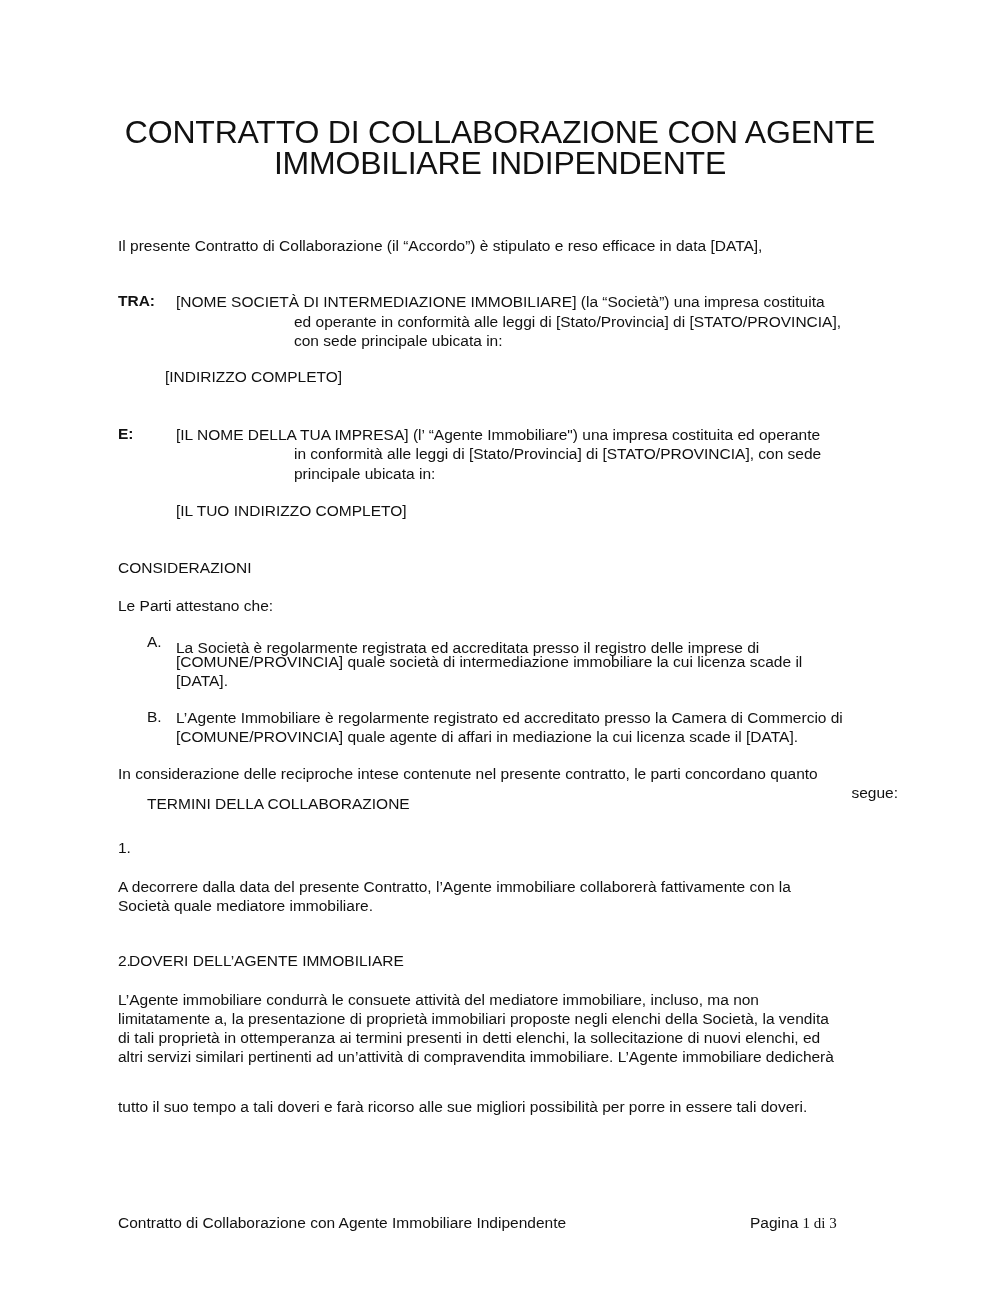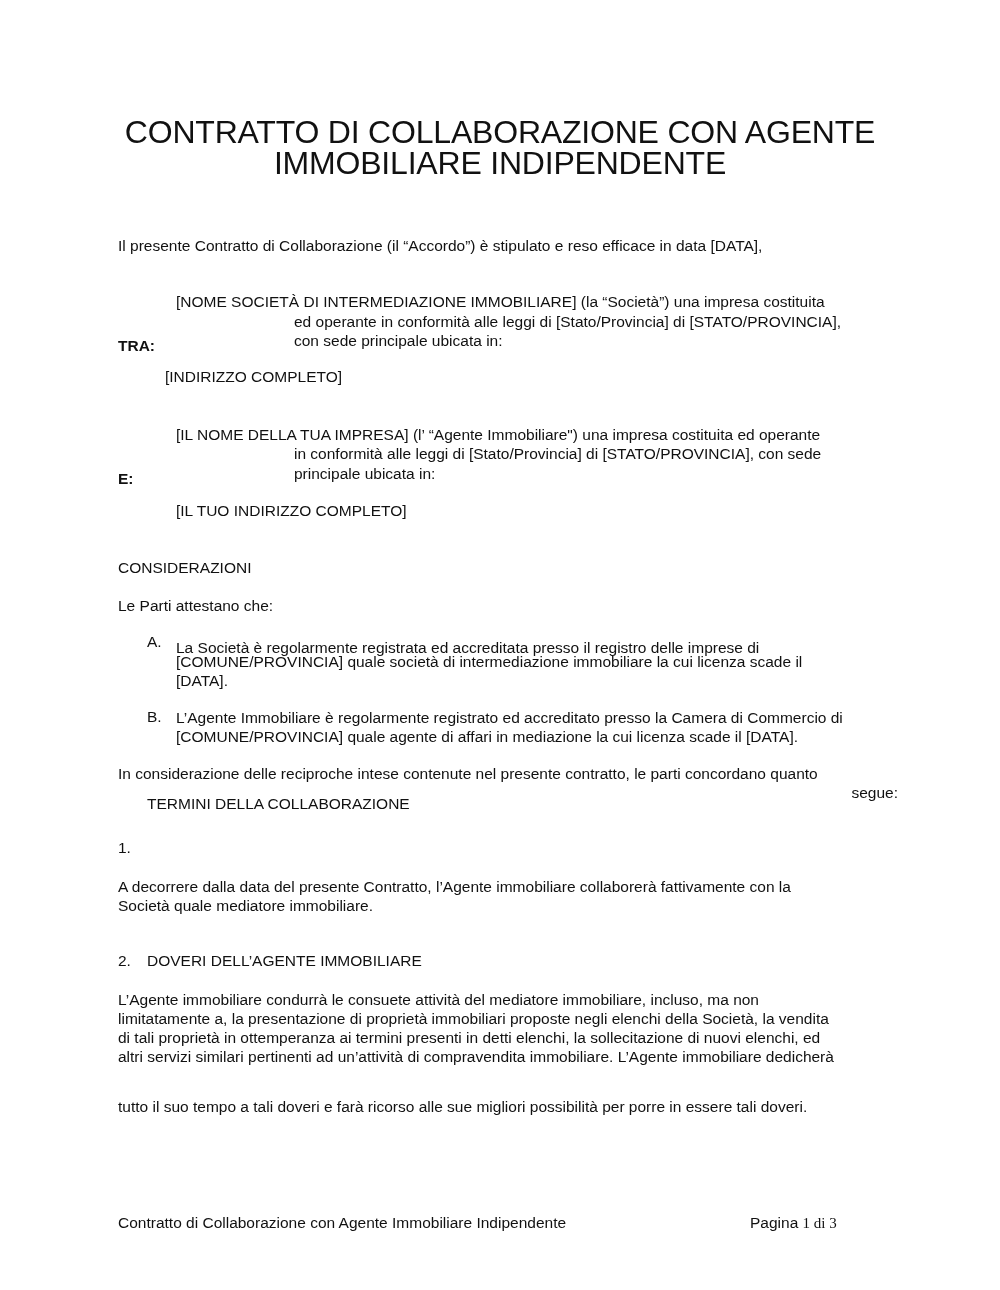--- a/index.html
+++ b/index.html
@@ -7,21 +7,21 @@
       width: 1000px; height: 1290px; position: relative; overflow: hidden;
       font-family: "Liberation Sans", sans-serif; color: #111; font-size: 15.5px;
     }
     .abs { position: absolute; }
     .title {
       left: 0; width: 1000px; text-align: center;
       font-size: 32px; line-height: 31px; letter-spacing: -0.2px;
     }
     .p { left: 118px; width: 780px; line-height: 19.5px; }
     .b { font-weight: normal; }
-    .label { font-weight: bold; margin-top: 45px; }
+    .label { font-weight: bold; }
     .indent { left: 294px; width: 600px; line-height: 19.5px; }
     .list-letter { left: 147px; }
     .list-text { left: 176px; width: 720px; line-height: 19.5px; }
     .footer-left { left: 118px; top: 1214px; font-size: 15.5px; }
     .footer-right { left: 750px; top: 1214px; font-size: 15.5px; }
     .footer-num { font-family: "Liberation Serif", serif; font-size: 15px; }
   </style>
 </head>
 <body>
 
@@ -62,21 +62,21 @@
 
   <div class="abs p" style="top:764px;">In considerazione delle reciproche intese contenute nel presente contratto, le parti concordano quanto</div>
   <div class="abs p" style="top:783px;text-align:right;">segue:</div>
 
   <div class="abs b" style="left:118px; top:839px;">1.</div>
   <div class="abs b" style="left:147px; top:795px;text-align:center;">TERMINI DELLA COLLABORAZIONE</div>
   <div class="abs p" style="top:877px;">A decorrere dalla data del presente Contratto, l’Agente immobiliare collaborerà fattivamente con la</div>
   <div class="abs p" style="top:896px;">Società quale mediatore immobiliare.</div>
 
   <div class="abs b" style="left:118px; top:952px;">2.</div>
-  <div class="abs b" style="left:147px; top:952px;">DOVERI DELL’AGENTE IMMOBILIARE</div>
+  <div class="abs b" style="left:129px; top:952px;">DOVERI DELL’AGENTE IMMOBILIARE</div>
   <div class="abs p" style="top:990px;">L’Agente immobiliare condurrà le consuete attività del mediatore immobiliare, incluso, ma non</div>
   <div class="abs p" style="top:1009px;">limitatamente a, la presentazione di proprietà immobiliari proposte negli elenchi della Società, la vendita</div>
   <div class="abs p" style="top:1028px;">di tali proprietà in ottemperanza ai termini presenti in detti elenchi, la sollecitazione di nuovi elenchi, ed</div>
   <div class="abs p" style="top:1047px;">altri servizi similari pertinenti ad un’attività di compravendita immobiliare. L’Agente immobiliare dedicherà</div>
   <div class="abs p" style="top:1066px;margin-top:31px;">tutto il suo tempo a tali doveri e farà ricorso alle sue migliori possibilità per porre in essere tali doveri.</div>
 
   <div class="abs footer-left">Contratto di Collaborazione con Agente Immobiliare Indipendente</div>
   <div class="abs footer-right">
     <span>Pagina</span>
     <span class="footer-num">1 di 3</span>

